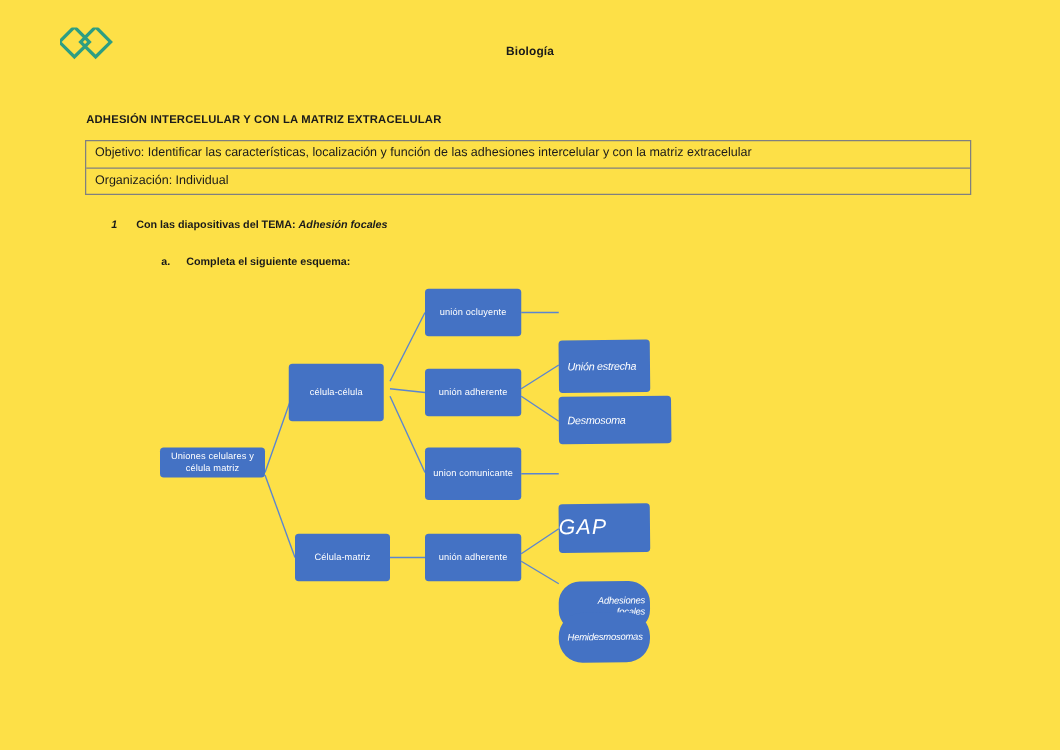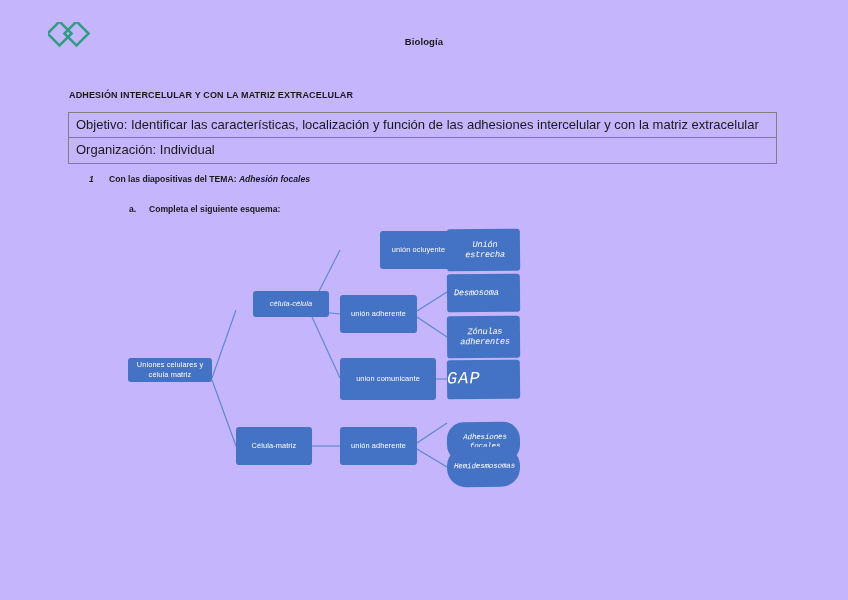--- a/index.html
+++ b/index.html
@@ -11,21 +11,21 @@
     width: 848px;
     height: 600px;
     font-family: "Liberation Sans", sans-serif;
     color: #000000;
     position: relative;
     overflow: hidden;
   }
   .page {
     position: absolute;
     inset: 0;
-    background: #c4b5fd;
+    background: #fde047;
   }
 
   
   .logo {
     position: absolute;
     left: 48px;
     top: 22px;
     width: 46px;
     height: 38px;
   }
@@ -58,21 +58,21 @@
     position: absolute;
     left: 68px;
     top: 112px;
     width: 709px;
     border: 1px solid #808080;
     box-sizing: border-box;
   }
   .obj-row {
     box-sizing: border-box;
     padding: 4px 6px 4px 7px;
-    font-size: 13px;
+    font-size: 10px;
     color: #1a1a1a;
     line-height: 1.25;
     white-space: nowrap;
   }
   .obj-row.first { border-bottom: 1px solid #808080; }
 
   
   .item-1 {
     position: absolute;
     left: 89px;
@@ -126,29 +126,30 @@
     display: flex;
     align-items: center;
     justify-content: center;
     text-align: center;
     font-size: 7.4px;
     line-height: 1.35;
     padding: 2px 4px;
     letter-spacing: .1px;
   }
   .node.hand {
-    font-family: Liberation Mono, monospace;
+    font-family: Liberation Sans, sans-serif;
     font-style: italic;
     font-size: 8.6px;
     justify-content: flex-start;
-    text-align: center;
+    text-align: right;
     padding-left: 7px;
     letter-spacing: -.2px;
     line-height: 1.2;
     transform: rotate(-0.6deg);
+    margin-top: 43px;
   }
   .node.hand.big {
     font-size: 17px;
     letter-spacing: 1px;
     padding-left: 0;
   }
   .node.hand.small {
     font-size: 7.6px;
   }
 </style>
@@ -209,37 +210,36 @@
 
         <line x1="417" y1="443" x2="447" y2="423"></line>
 
         <line x1="417" y1="449" x2="447" y2="467"></line>
       </g>
     </svg>
   </div>
 
   <div class="node" style="left:128px; top:358px; width:84px; height:24px;">Uniones celulares y célula matriz</div>
 
-  <div class="node" style="left:253px; top:291px; width:76px; height:26px;font-style:italic;">célula-célula</div>
+  <div class="node" style="left:231px; top:291px; width:76px; height:46px;">célula-célula</div>
 
   <div class="node" style="left:236px; top:427px; width:76px; height:38px;">Célula-matriz</div>
 
-  <div class="node" style="left:340px; top:231px; width:77px; height:38px;margin-left:40px;">unión ocluyente</div>
+  <div class="node" style="left:340px; top:231px; width:77px; height:38px;">unión ocluyente</div>
 
   <div class="node" style="left:340px; top:295px; width:77px; height:38px;">unión adherente</div>
 
-  <div class="node" style="left:340px; top:358px; width:96px; height:42px;">union comunicante</div>
+  <div class="node" style="left:340px; top:358px; width:77px; height:42px;">union comunicante</div>
 
   <div class="node" style="left:340px; top:427px; width:77px; height:38px;">unión adherente</div>
 
   <div class="node hand" style="left:447px; top:229px; width:73px; height:42px;">Unión estrecha</div>
 
-  <div class="node hand" style="left:447px; top:274px; width:73px; height:38px;">Desmosoma</div>
-
-  <div class="node hand" style="left:447px; top:316px; width:73px; height:42px;">Zónulas adherentes</div>
+  <div class="node hand" style="left:447px; top:274px; width:90px; height:38px;">Desmosoma</div>
+
 
   <div class="node hand big" style="left:447px; top:360px; width:73px; height:39px;">GAP</div>
 
   <div class="node hand small" style="left:447px; top:422px; width:73px; height:40px;border-radius:17px;">Adhesiones focales</div>
 
   <div class="node hand small" style="left:447px; top:447px; width:73px; height:40px;border-radius:19px;">Hemidesmosomas</div>
 
 </div>
 
 </body></html>

